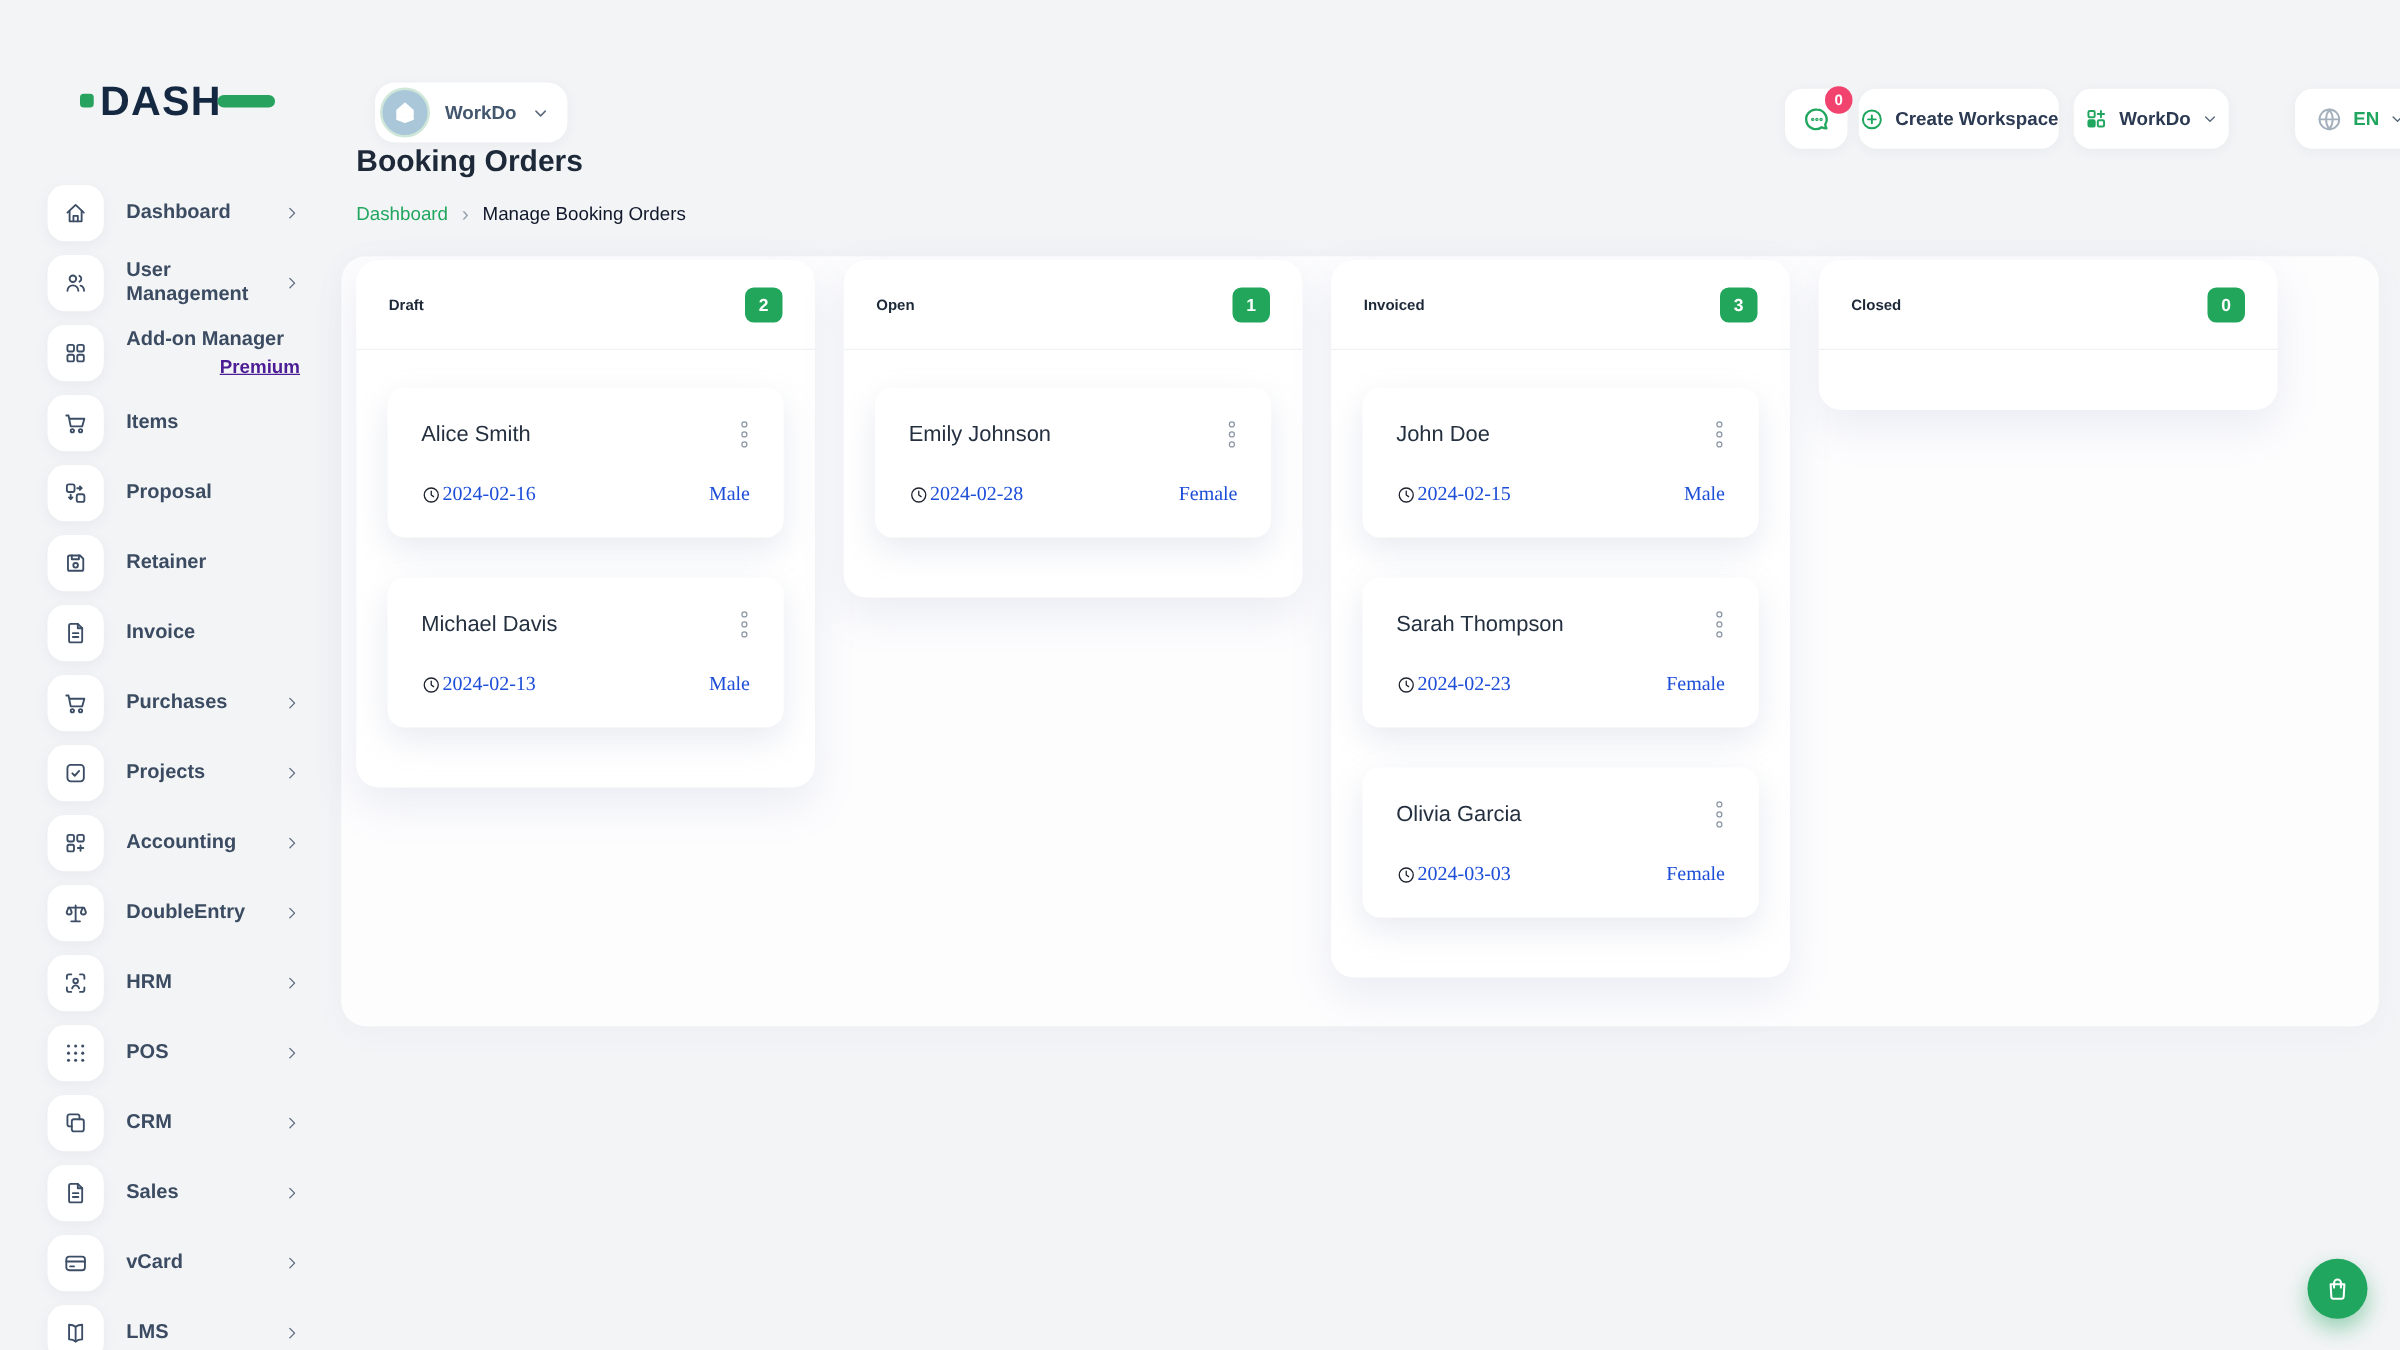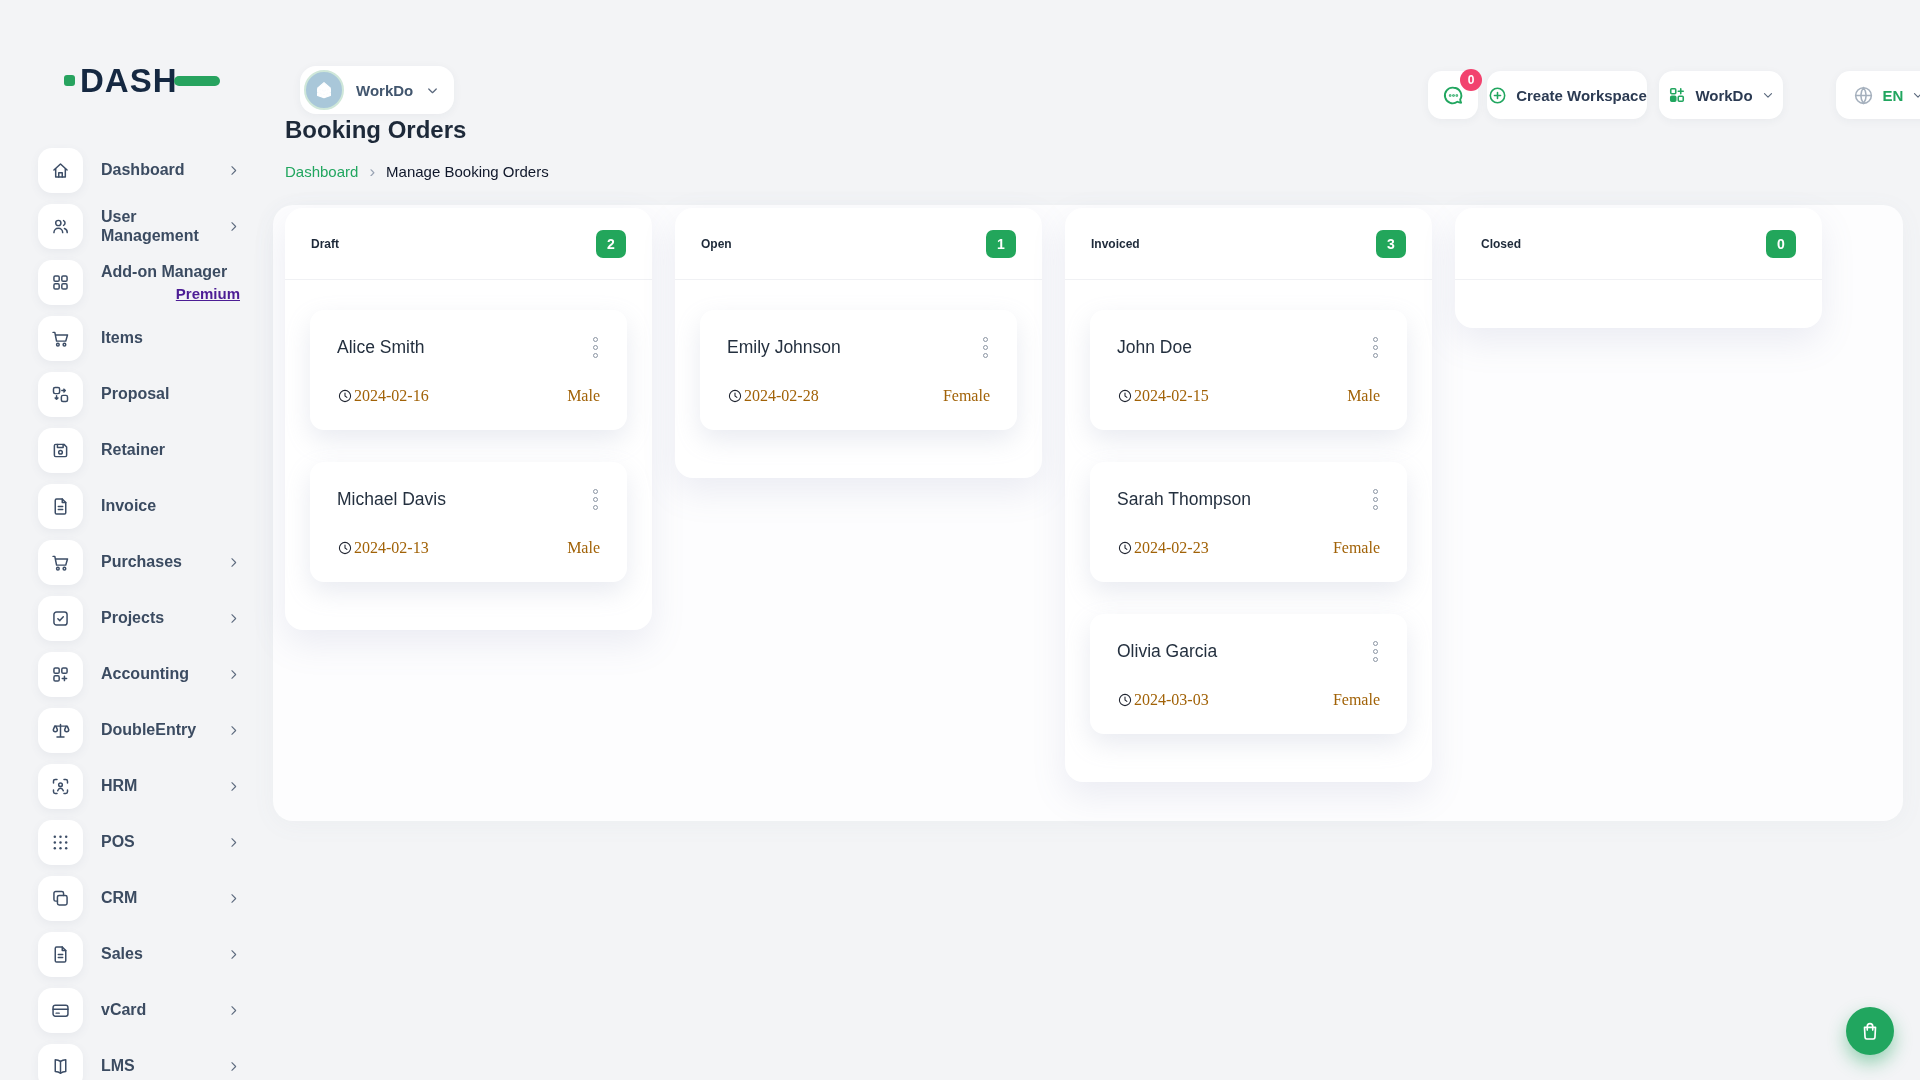--- a/index.html
+++ b/index.html
@@ -74,21 +74,21 @@
   .col-body { padding:30px 25px 48px; display:flex; flex-direction:column; gap:32px; }
   .col-body.empty { padding:24px 25px; }
 
   .card { background:#fff; border-radius:14px; padding:25px 27px;
           box-shadow:0 10px 26px rgba(146,153,184,0.20); cursor:grab; }
   .card-top { display:flex; align-items:center; justify-content:space-between; }
   .card-name { font-size:17.5px; font-weight:400; color:#24303f; }
   .dots { display:flex; flex-direction:column; gap:3px; padding:2px; cursor:pointer; }
   .dots i { width:5px; height:5px; border:1.4px solid #8b95a3; border-radius:50%; display:block; }
   .card-bottom { margin-top:27px; display:flex; align-items:center; justify-content:space-between;
-                 font-family:"Liberation Serif", serif; font-size:16px; color:#a16207; }
+                 font-family:"Liberation Serif", serif; font-size:16px; color:#1d4ed8; }
   .card-date { display:flex; align-items:center; }
   .card-date svg { margin-right:1px; }
 
   
   .fab { position:absolute; left:1846px; top:1007px; width:48px; height:48px; border-radius:50%;
          background:#21a65f; display:flex; align-items:center; justify-content:center;
          box-shadow:0 8px 18px rgba(33,166,95,0.45); cursor:pointer; }
 </style>
 </head>
 <body>

